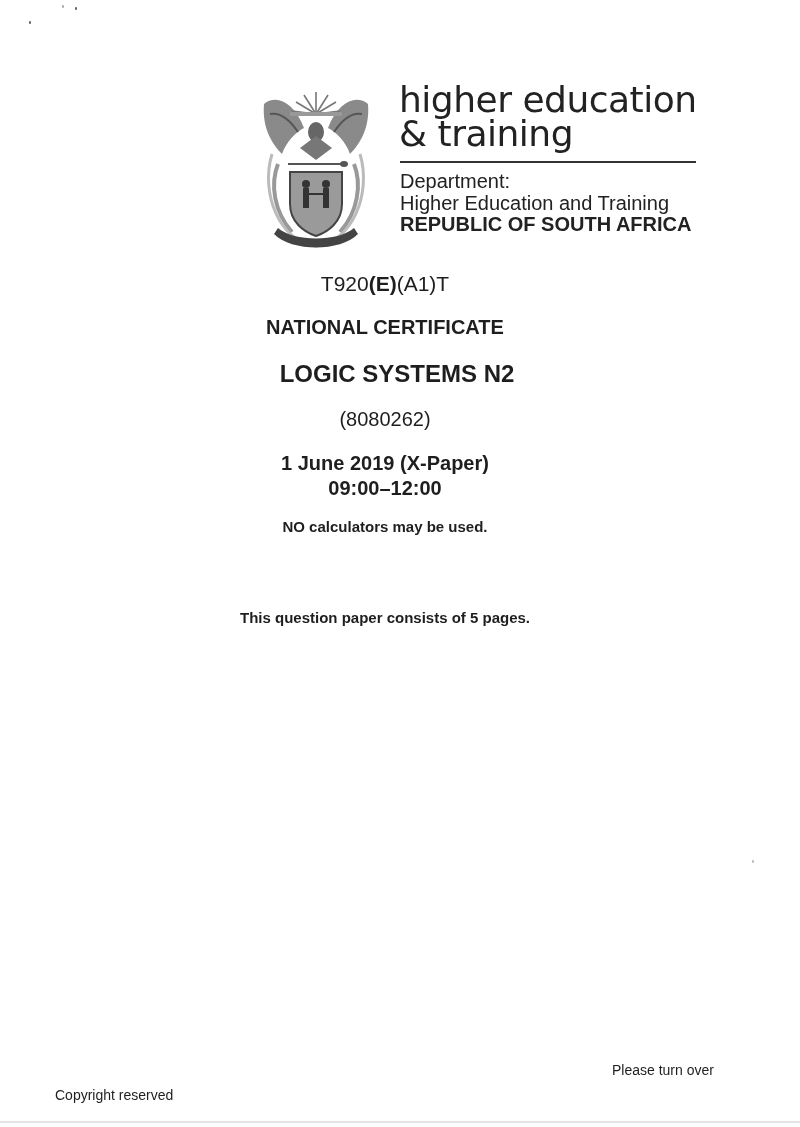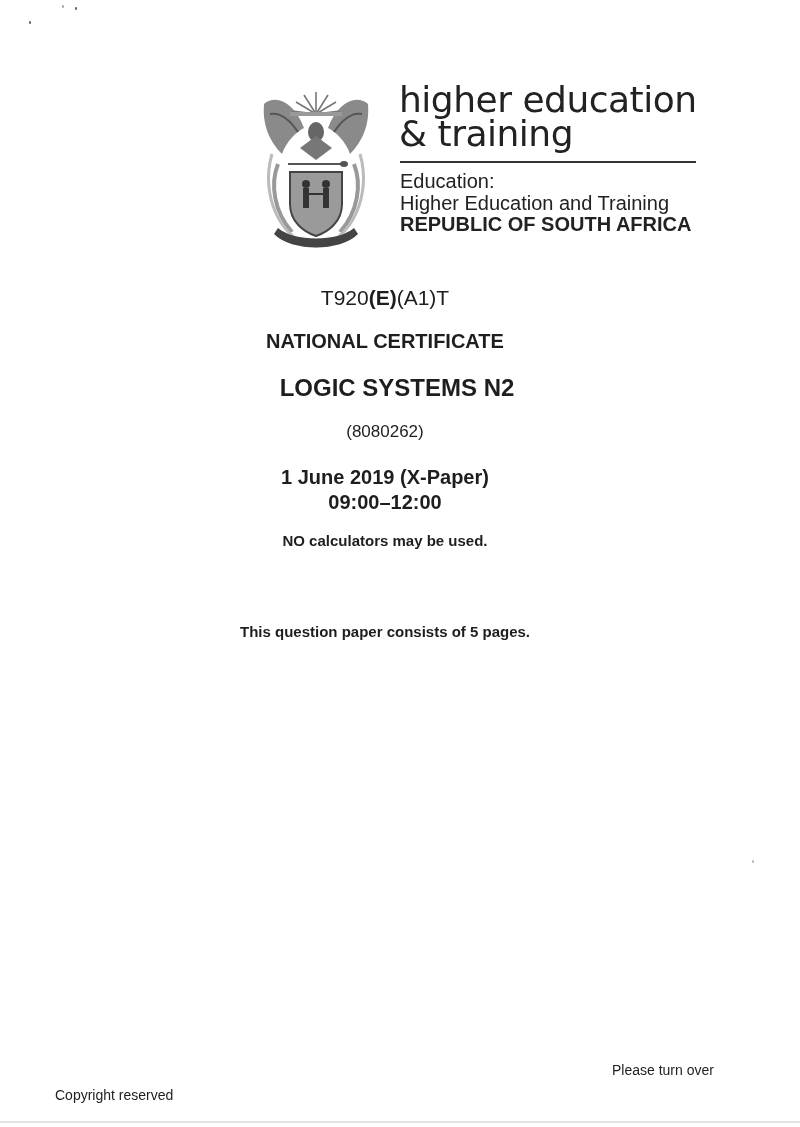--- a/index.html
+++ b/index.html
@@ -18,26 +18,26 @@
       line-height: 36px; white-space: nowrap;
     }
     .brand-line1 { left: 399px; top: 82px; }
     .brand-line2 { left: 399px; top: 116px; }
     .brand-rule { left: 400px; top: 161px; width: 296px; height: 2px; background: #333; }
     .dept { left: 400px; font-size: 20px; line-height: 22px; color: #222; white-space: nowrap; }
     .dept.l1 { top: 170px; }
     .dept.l2 { top: 192px; }
     .dept.l3 { top: 213px; font-weight: bold; font-size: 20px; text-align: right; }
 
-    .center { left: 0; width: 770px; text-align: center; white-space: nowrap; margin-top: 14px; }
+    .center { left: 0; width: 770px; text-align: center; white-space: nowrap; }
     .code { top: 272px; font-size: 21px; }
     .code b { font-weight: bold; }
     .natcert { top: 316px; font-size: 20px; font-weight: bold; }
     .subject { top: 360px; font-size: 24px; font-weight: bold; padding-left: 12px; }
-    .subjcode { top: 408px; font-size: 17px; }
+    .subjcode { top: 408px; font-size: 20px; }
     .date { top: 452px; font-size: 20px; font-weight: bold; }
     .time { top: 477px; font-size: 20px; font-weight: bold; }
     .nocalc { top: 518px; font-size: 15px; font-weight: bold; }
     .pages { top: 609px; font-size: 15px; font-weight: bold; }
 
     .footer-left { left: 55px; top: 1087px; font-size: 14px; }
     .footer-right { left: 612px; top: 1062px; font-size: 14px; text-align: right; }
     .bottom-edge { left: 0; top: 1121px; width: 800px; height: 2px; background: #e4e4e4; }
   </style>
 </head>
@@ -87,21 +87,21 @@
   <circle cx="70" cy="100" r="4" fill="#333"></circle>
     <rect x="67" y="104" width="6" height="20" fill="#333"></rect>
   <line x1="53" y1="110" x2="67" y2="110" stroke="#333" stroke-width="2"></line>
 
   <path d="M18 150 C36 168, 84 168, 102 150 L98 144 C82 158, 38 158, 22 144 Z" fill="#444"></path>
 </svg>
 
 <div class="abs brand-line1">higher education</div>
 <div class="abs brand-line2">&amp; training</div>
 <div class="abs brand-rule"></div>
-<div class="abs dept l1">Education:</div>
+<div class="abs dept l1">Department:</div>
 <div class="abs dept l2">Higher Education and Training</div>
 <div class="abs dept l3">REPUBLIC OF SOUTH AFRICA</div>
 
 <div class="abs center code"><span>T920</span><b>(E)</b><span>(A1)T</span></div>
 
 <div class="abs center natcert">NATIONAL CERTIFICATE</div>
 <div class="abs center subject">LOGIC SYSTEMS N2</div>
 <div class="abs center subjcode">(8080262)</div>
 <div class="abs center date">1 June 2019 (X-Paper)</div>
 <div class="abs center time">09:00–12:00</div>

